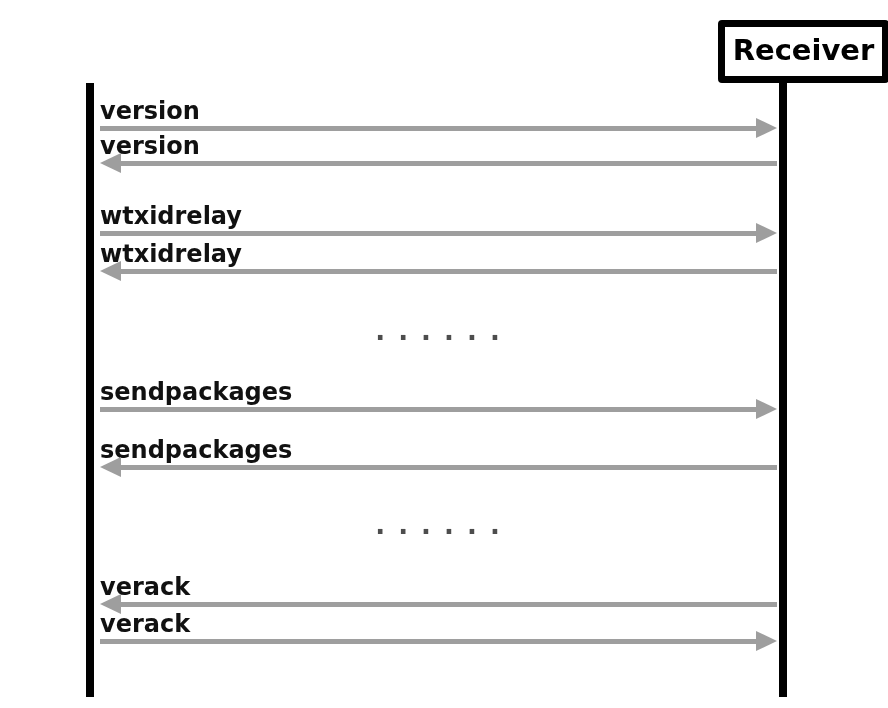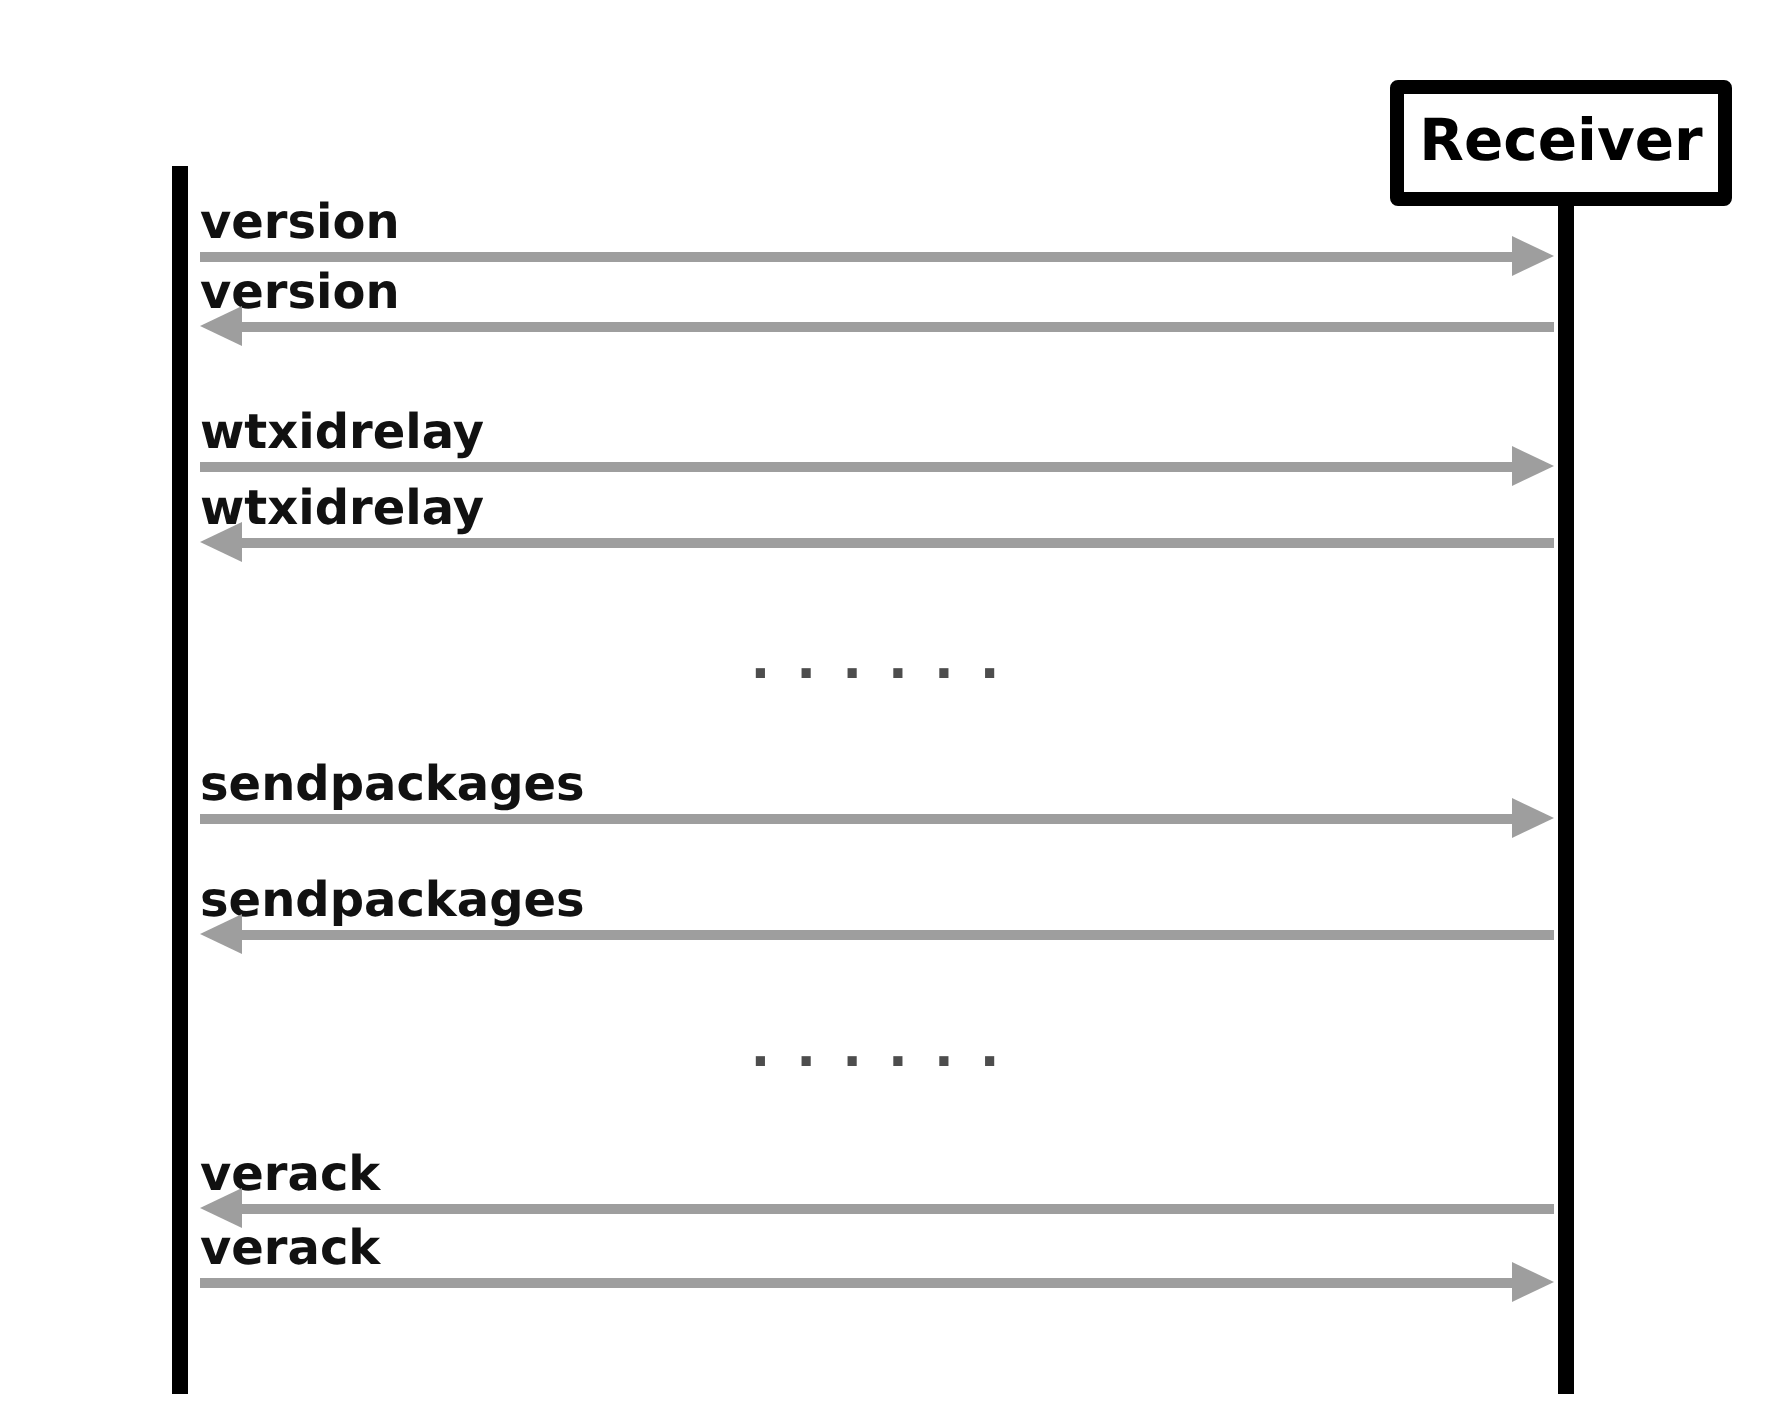--- a/index.html
+++ b/index.html
@@ -28,21 +28,21 @@
   }
   .actor-box .actor-label {
     font-weight: bold;
     font-size: 29px;
     color: #000000;
     letter-spacing: 0px;
     line-height: 1;
     padding-bottom: 2px;
   }
   .actor-box.sender { left: 20px; top: 22px; width: 143px; height: 61px; }
-  .actor-box.receiver { left: 695px; top: 20px; width: 171px; height: 63px; margin-top: 20px; }
+  .actor-box.receiver { left: 718px; top: 20px; width: 171px; height: 63px; }
 
   .lifeline {
     position: absolute;
     width: 8px;
     top: 83px;
     height: 614px;
     background: var(--lifeline, #000);
     z-index: 1;
   }
   .lifeline.sender { left: 86px; }

